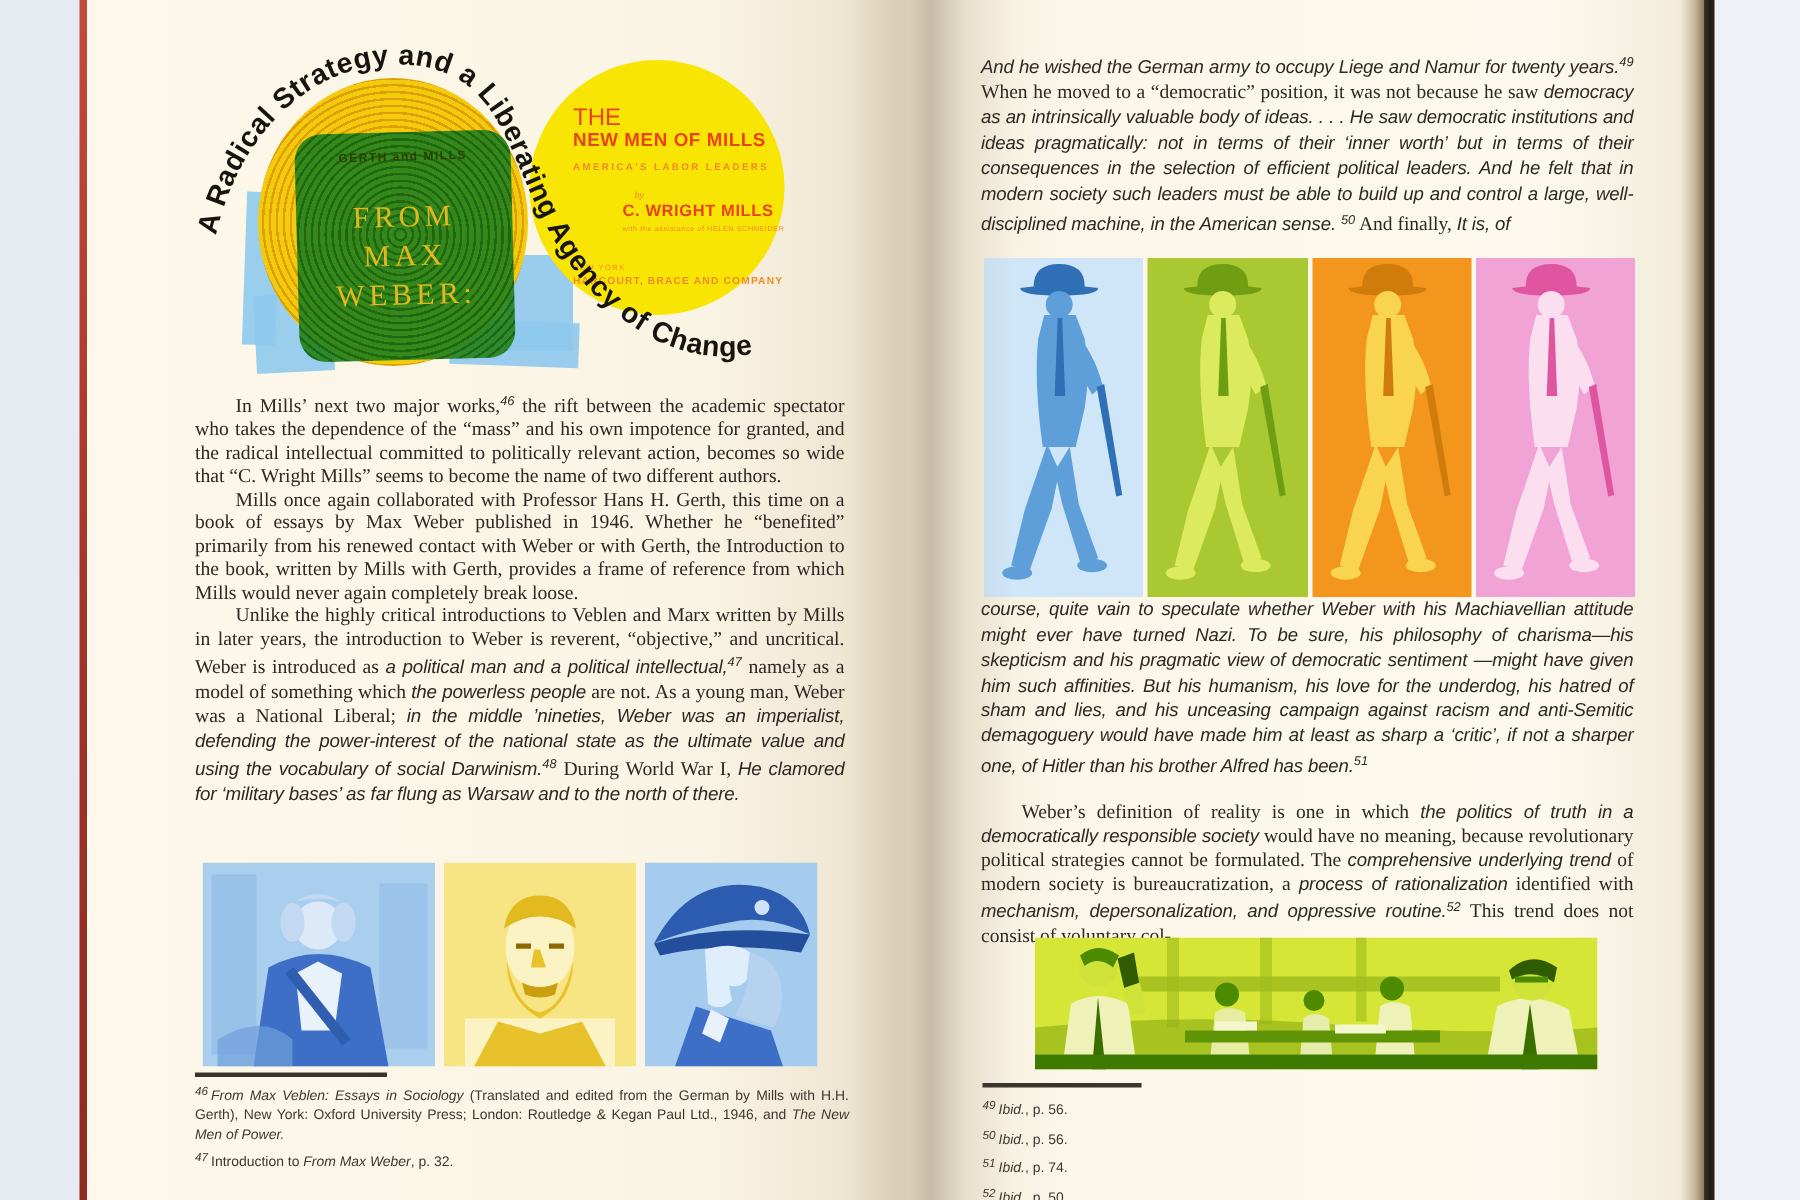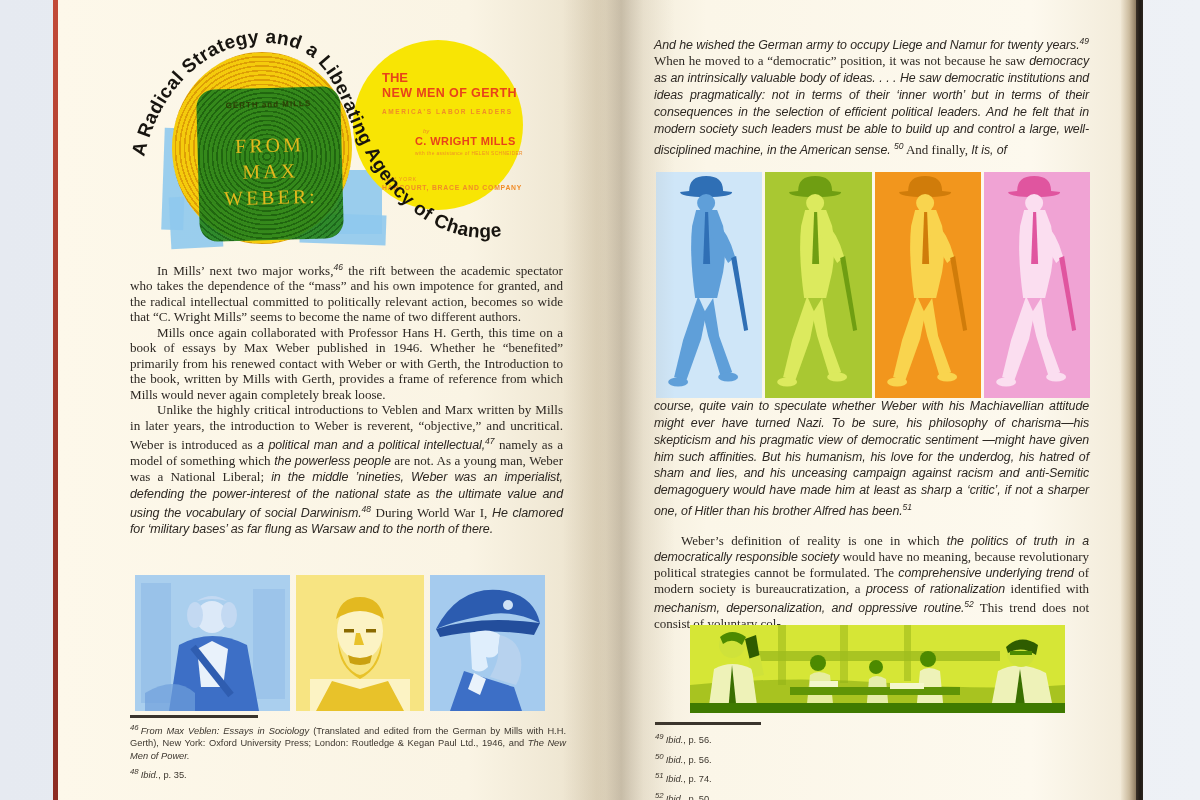--- a/index.html
+++ b/index.html
@@ -21,21 +21,21 @@
   .bp-c{left:300px;top:214px;width:86px;height:30px;transform:rotate(2deg);}
   .bp-d{left:338px;top:170px;width:44px;height:64px;}
   .record-disc{position:absolute;left:172px;top:52px;width:180px;height:192px;border-radius:50%;z-index:2;
     background:repeating-radial-gradient(circle at 50% 50%, #f4cb0c 0px, #f4cb0c 3px, #dd9e06 3px, #dd9e06 4.6px);}
   .record-green{position:absolute;left:198px;top:88px;width:144px;height:152px;border-radius:18px;z-index:3;transform:rotate(-1.5deg);
     background:repeating-radial-gradient(circle at 48% 45%, rgba(38,132,28,0.93) 0px, rgba(38,132,28,0.93) 3px, rgba(22,98,16,0.95) 3px, rgba(22,98,16,0.95) 4.6px);}
   .gerth-label{position:absolute;left:0;top:12px;width:100%;text-align:center;font-family:"Liberation Sans",sans-serif;font-size:8px;font-weight:700;letter-spacing:1px;color:#2c3d05;}
   .fmw-label{position:absolute;left:0;top:44px;width:100%;text-align:center;font-family:"Liberation Serif",serif;color:#e2b81e;font-size:20px;letter-spacing:3px;line-height:26px;}
   .power-cover{position:absolute;left:353px;top:40px;width:170px;height:170px;border-radius:50%;background:#f8e504;z-index:4;}
   .pc-txt{position:absolute;left:29px;font-family:"Liberation Sans",sans-serif;white-space:nowrap;}
-  .pc-the{top:30px;color:#e8431a;font-weight:700;font-size:13px;}
+  .pc-the{top:30px;color:#e8431a;font-weight:400;font-size:16px;}
   .pc-title{top:46px;color:#e8431a;font-weight:700;font-size:12.5px;letter-spacing:.4px;}
   .pc-sub{top:68px;color:#f08c28;font-weight:700;font-size:6.5px;letter-spacing:1.6px;}
   .pc-by{top:88px;left:70px;color:#f08c28;font-size:6px;font-style:italic;}
   .pc-author{top:95px;left:62px;color:#e8431a;font-weight:700;font-size:11px;letter-spacing:.4px;}
   .pc-assist{top:111px;left:62px;color:#f08c28;font-size:4.8px;letter-spacing:.4px;}
   .pc-city{top:136px;color:#f08c28;font-size:5px;letter-spacing:1px;}
   .pc-pub{top:144px;color:#f08c28;font-weight:700;font-size:6.8px;letter-spacing:.8px;}
 
   
   .col{position:absolute;text-align:justify;color:#2d2823;}
@@ -90,21 +90,21 @@
   <div class="record-disc"></div>
   <div class="record-green">
     <div class="gerth-label">GERTH and MILLS</div>
     <div class="fmw-label" style="white-space:pre-line;">FROM
 MAX
 WEBER:</div>
   </div>
 
   <div class="power-cover">
     <div class="pc-txt pc-the">THE</div>
-    <div class="pc-txt pc-title">NEW MEN OF GERTH</div>
+    <div class="pc-txt pc-title">NEW MEN OF MILLS</div>
     <div class="pc-txt pc-sub">AMERICA'S LABOR LEADERS</div>
     <div class="pc-txt pc-by">by</div>
     <div class="pc-txt pc-author">C. WRIGHT MILLS</div>
     <div class="pc-txt pc-assist">with the assistance of HELEN SCHNEIDER</div>
     <div class="pc-txt pc-city">NEW YORK</div>
     <div class="pc-txt pc-pub">HARCOURT, BRACE AND COMPANY</div>
   </div>
 
   <svg class="arc-svg" viewBox="0 0 480 235">
     <defs>
@@ -156,21 +156,21 @@
       <path d="M44 98 L56 104 L50 120 L38 114 Z" fill="#e9f2fb"></path>
     </svg>
   </div>
 
   <div class="fn-rule fn-rule-l"></div>
   <div class="fn-block fnb-l">
     <div class="fn">
       <span class="fn-num">46</span><span><span class="run-fi">From Max Veblen: Essays in Sociology</span><span class="run-fr"> (Translated and edited from the German by Mills with H.H. Gerth), New York: Oxford University Press; London: Routledge &amp; Kegan Paul Ltd., 1946, and </span><span class="run-fi">The New Men of Power.</span></span>
     </div>
     <div class="fn">
-      <span class="fn-num">48</span><span><span class="run-fi">Ibid.</span><span class="run-fr">, p. 35.</span></span>
+      <span class="fn-num">47</span><span><span class="run-fr">Introduction to </span><span class="run-fi">From Max Weber</span><span class="run-fr">, p. 32.</span></span>
     </div>
   </div>
 
   <div class="col rt-top">
     <p><span class="run-i">And he wished the German army to occupy Liege and Namur for twenty years.</span><span class="run-sup">49</span><span class="run-r">  When he moved to a “democratic” position, it was not because he saw </span><span class="run-i">democracy as an intrinsically valuable body of ideas. . . . He saw democratic institutions and ideas pragmatically: not in terms of their ‘inner worth’ but in terms of their consequences in the selection of efficient political leaders.  And he felt that in modern society such leaders must be able to build up and control a large, well-disciplined machine, in the American sense. </span><span class="run-sup">50</span><span class="run-r">  And finally, </span><span class="run-i">It is, of</span></p>
   </div>
 
   <svg width="0" height="0" style="position:absolute">
     <defs>
       <g id="walker">

